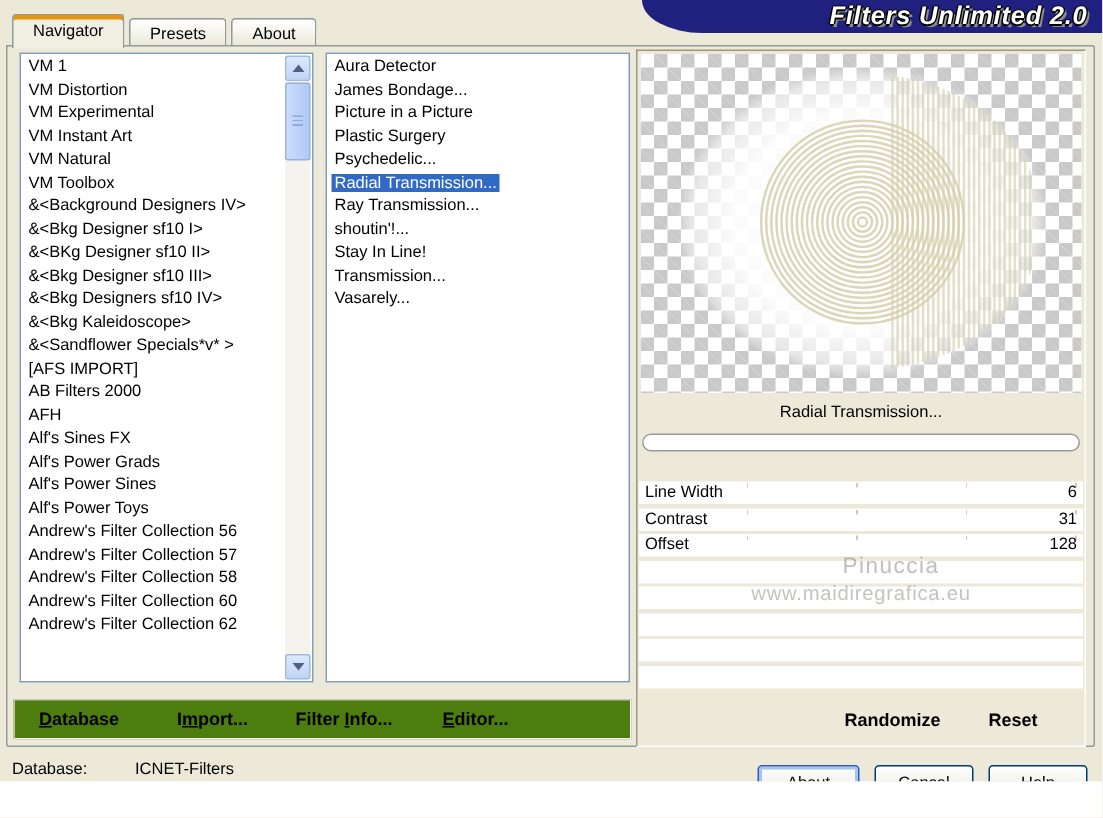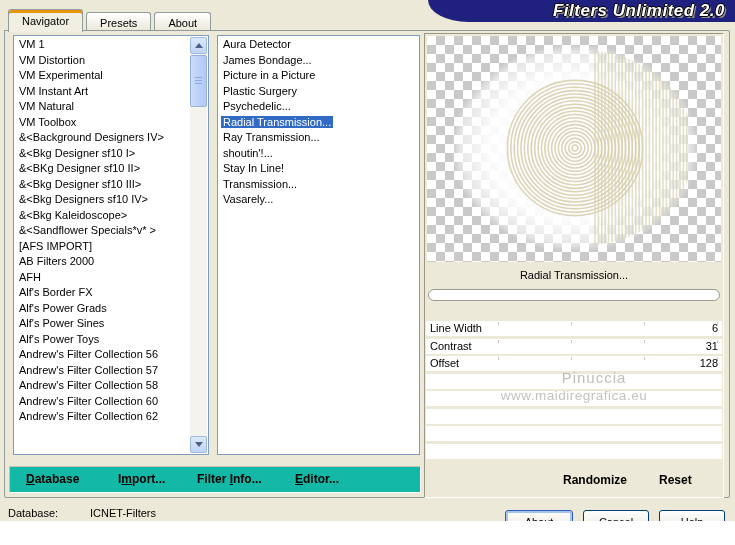--- a/index.html
+++ b/index.html
@@ -137,21 +137,21 @@
   .randomize-label, .reset-label {
     position:absolute; top:473px; font-weight:bold; font-size:12px; cursor:default;
   }
   .randomize-label { left:563px; }
   .reset-label { left:659px; }
 
   
   .menu-strip {
     position:absolute; left:9px; top:466px; width:412px; height:27px;
     border:1px solid; border-color:#C6C3B2 #FFFFFF #FFFFFF #C6C3B2;
-    background:#14b8a6;
+    background:#4d7c0f;
   }
   .menu-item { position:absolute; top:5px; font-weight:bold; font-size:12px; cursor:default; }
   .menu-item .u { text-decoration:underline; }
   .mi-0 { left:16px; } .mi-1 { left:108px; } .mi-2 { left:187px; } .mi-3 { left:285px; }
 
   
   .status { position:absolute; left:8px; top:506px; line-height:14.5px; }
   .status-row { display:flex;gap:30px; }
   .status-label { width:52px; }
 
@@ -240,21 +240,21 @@
         <div class="li">
           <span class="li-label">[AFS IMPORT]</span>
         </div>
         <div class="li">
           <span class="li-label">AB Filters 2000</span>
         </div>
         <div class="li">
           <span class="li-label">AFH</span>
         </div>
         <div class="li">
-          <span class="li-label">Alf's Border FX</span>
+          <span class="li-label">Alf's Sines FX</span>
         </div>
         <div class="li">
           <span class="li-label">Alf's Power Grads</span>
         </div>
         <div class="li">
           <span class="li-label">Alf's Power Sines</span>
         </div>
         <div class="li">
           <span class="li-label">Alf's Power Toys</span>
         </div>

